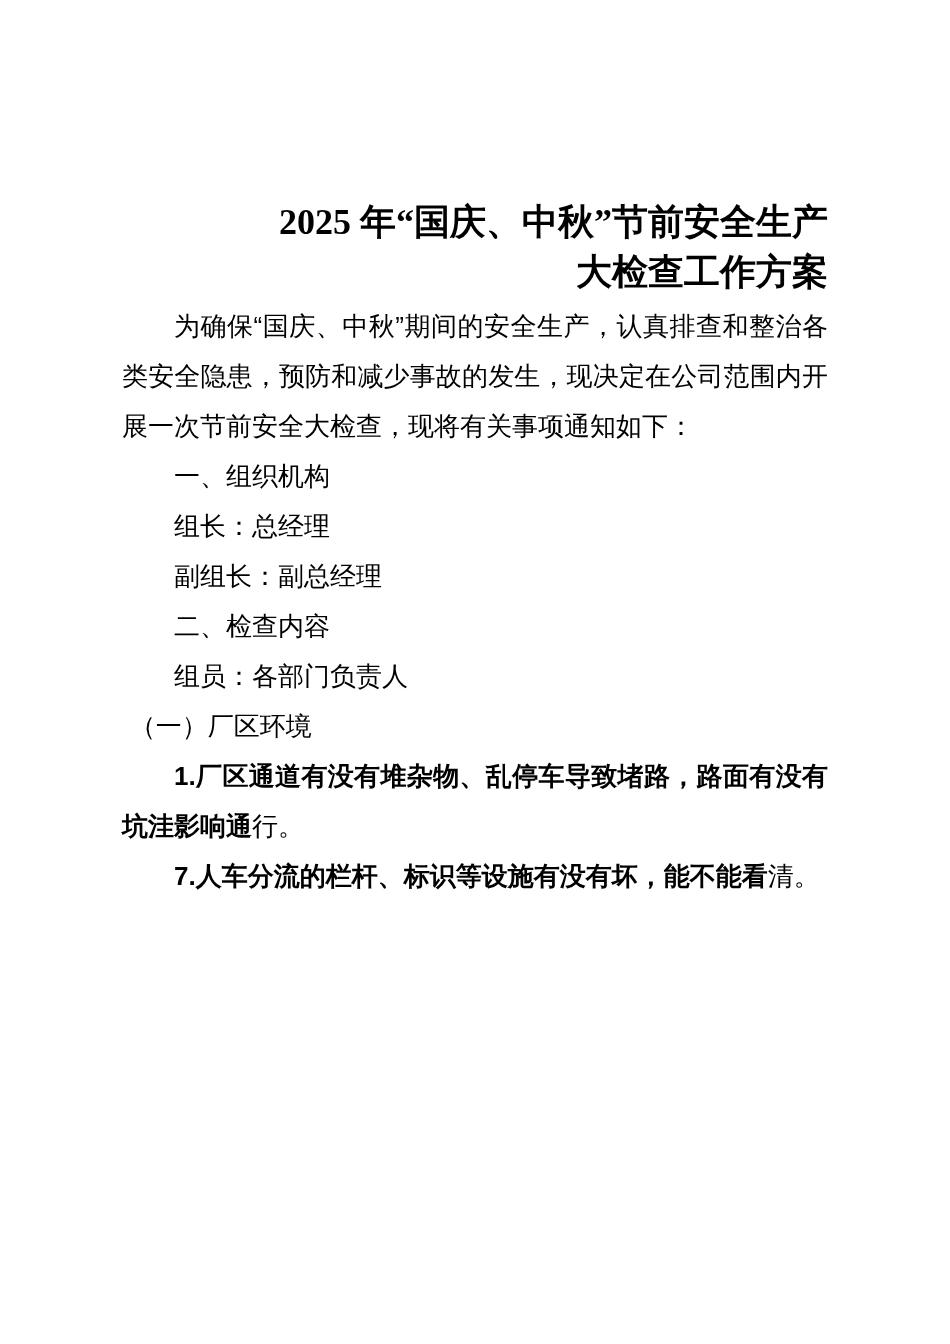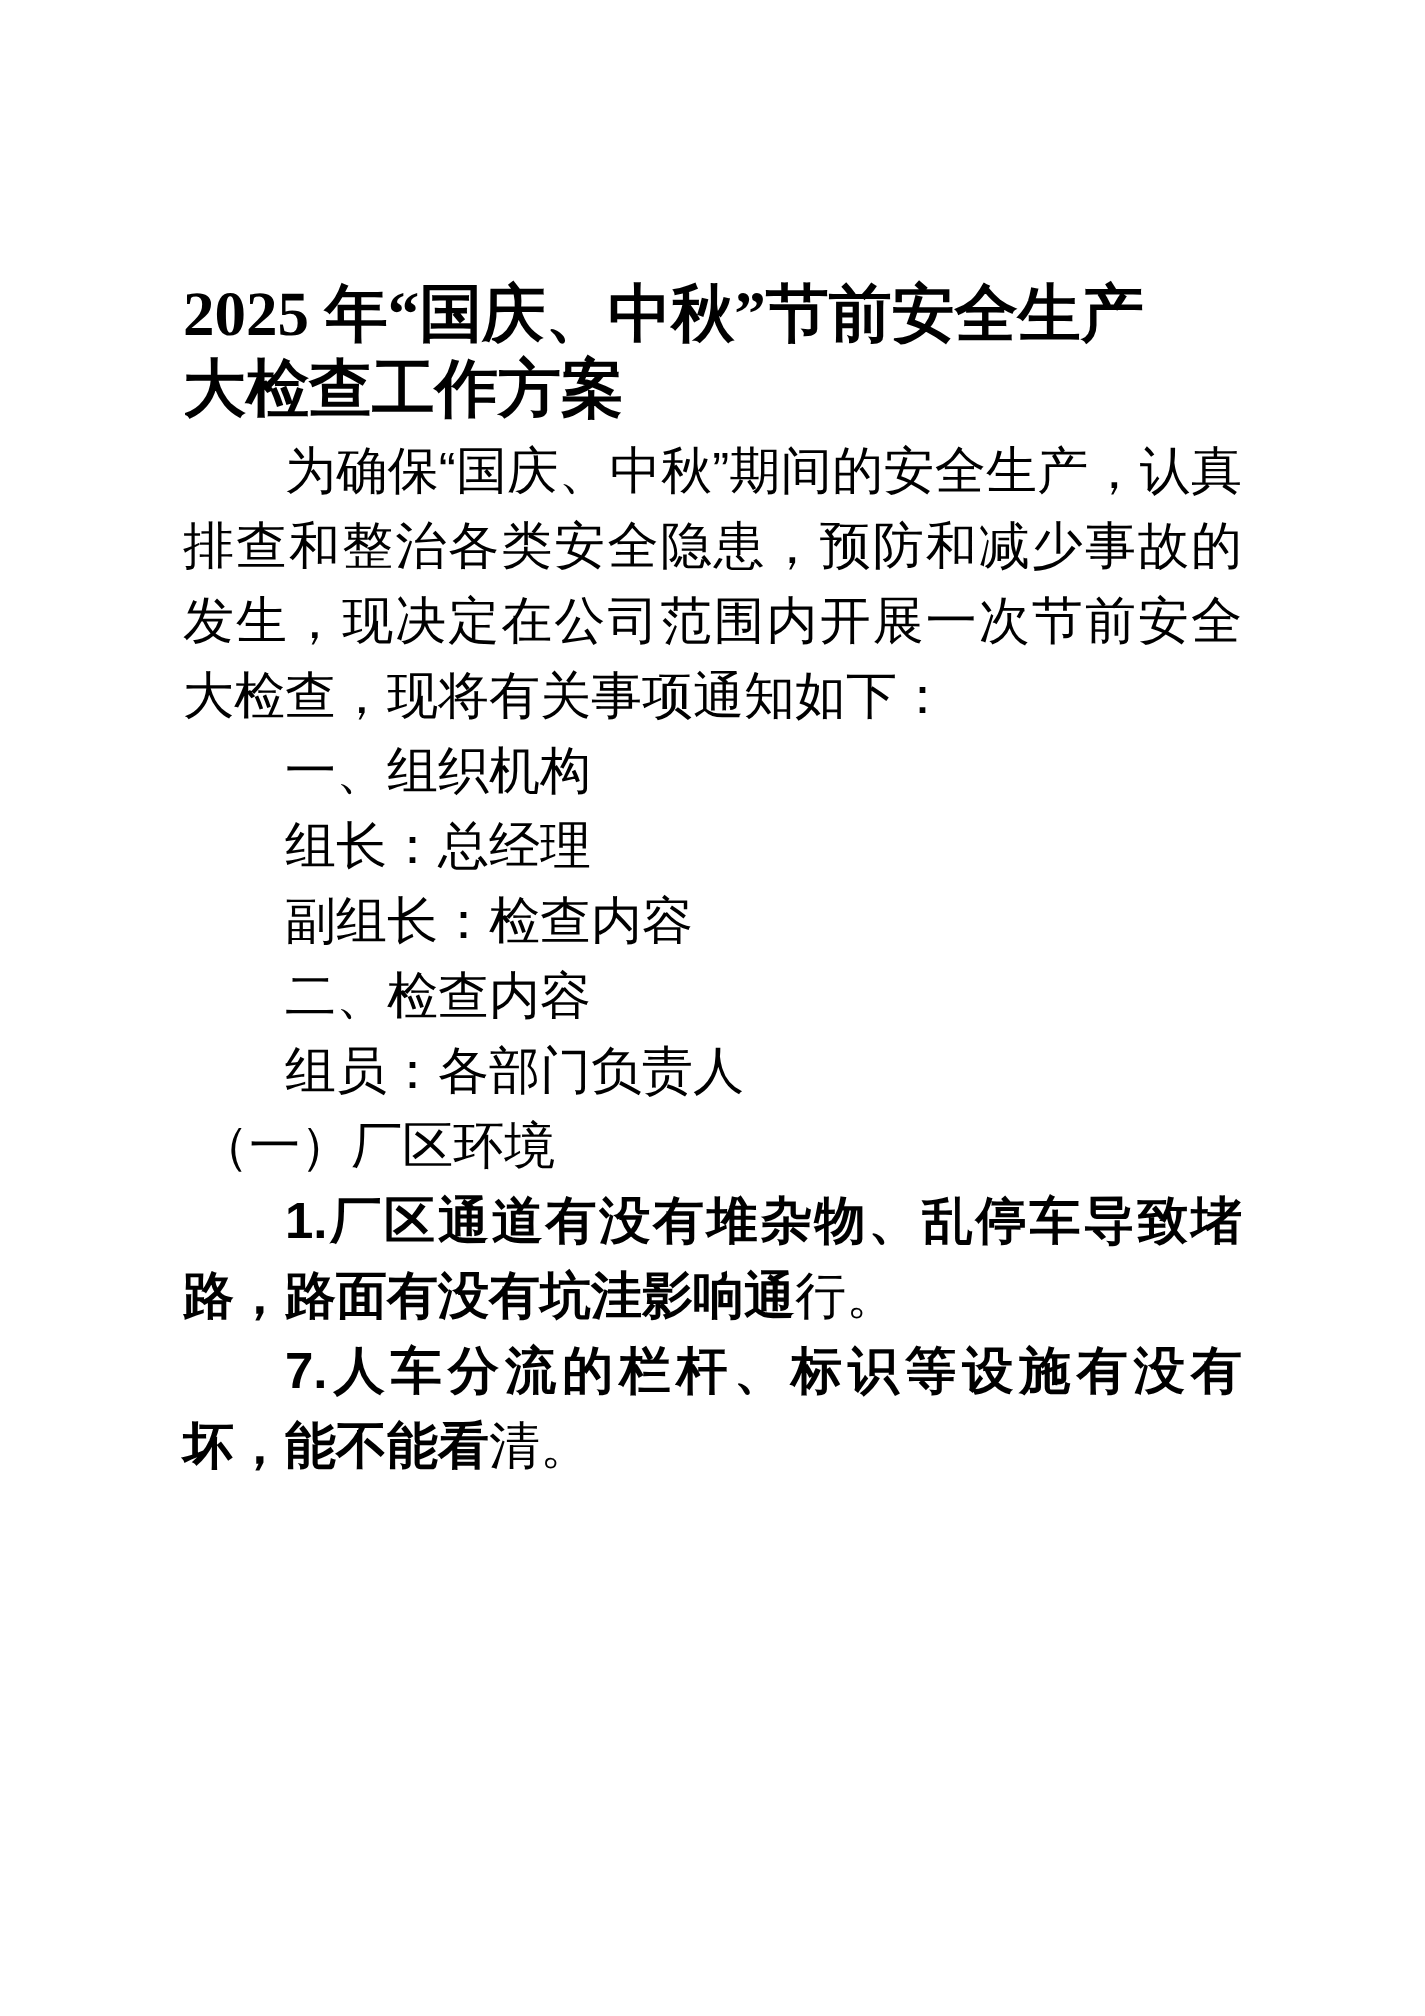--- a/index.html
+++ b/index.html
@@ -12,35 +12,35 @@
     box-sizing: border-box;
     width: 950px;
     height: 1344px;
     margin: 0;
     background: #ffffff;
     color: #000000;
     padding: 181px 122px 0 122px;
     overflow: hidden;
   }
   .doc-title {
-    margin: 4px 0 4px 0;
+    margin: 16px 0 4px 0;
     font-family: "Liberation Serif", "DejaVu Serif", serif;
     font-weight: 700;
-    font-size: 42px;
+    font-size: 36px;
     line-height: 50px;
-    text-align: left;
+    text-align: right;
     color: #000000;
   }
   .doc-body {
     font-family: "Liberation Sans", "DejaVu Sans", sans-serif;
   }
   .para {
     margin: 0;
     font-family: "Liberation Sans", "DejaVu Sans", sans-serif;
-    font-size: 34px;
+    font-size: 26px;
     line-height: 50px;
     text-align: justify;
     text-indent: 2em;
     color: #000000;
     word-break: break-all;
   }
   .para.paren-indent {
     text-indent: 0.3em;
   }
   .run-bold { font-weight: 700; }
@@ -51,20 +51,20 @@
 
 <div class="page">
   <h1 class="doc-title">
       <div>2025 年“国庆、中秋”节前安全生产</div>
       <div>大检查工作方案</div>
     </h1>
   <div class="doc-body">
       <p class="para"><span class="run-regular">为确保“国庆、中秋”期间的安全生产，认真排查和整治各类安全隐患，预防和减少事故的发生，现决定在公司范围内开展一次节前安全大检查，现将有关事项通知如下：</span></p>
       <p class="para"><span class="run-regular">一、组织机构</span></p>
       <p class="para"><span class="run-regular">组长：总经理</span></p>
-      <p class="para"><span class="run-regular">副组长：检查内容</span></p>
+      <p class="para"><span class="run-regular">副组长：副总经理</span></p>
       <p class="para"><span class="run-regular">二、检查内容</span></p>
       <p class="para"><span class="run-regular">组员：各部门负责人</span></p>
       <p class="para paren-indent"><span class="run-regular">（一）厂区环境</span></p>
       <p class="para"><span class="run-bold">1.厂区通道有没有堆杂物、乱停车导致堵路，路面有没有坑洼影响通</span><span class="run-regular">行。</span></p>
       <p class="para"><span class="run-bold">7.人车分流的栏杆、标识等设施有没有坏，能不能看</span><span class="run-regular">清。</span></p>
     </div>
 </div>
 
 </body></html>

